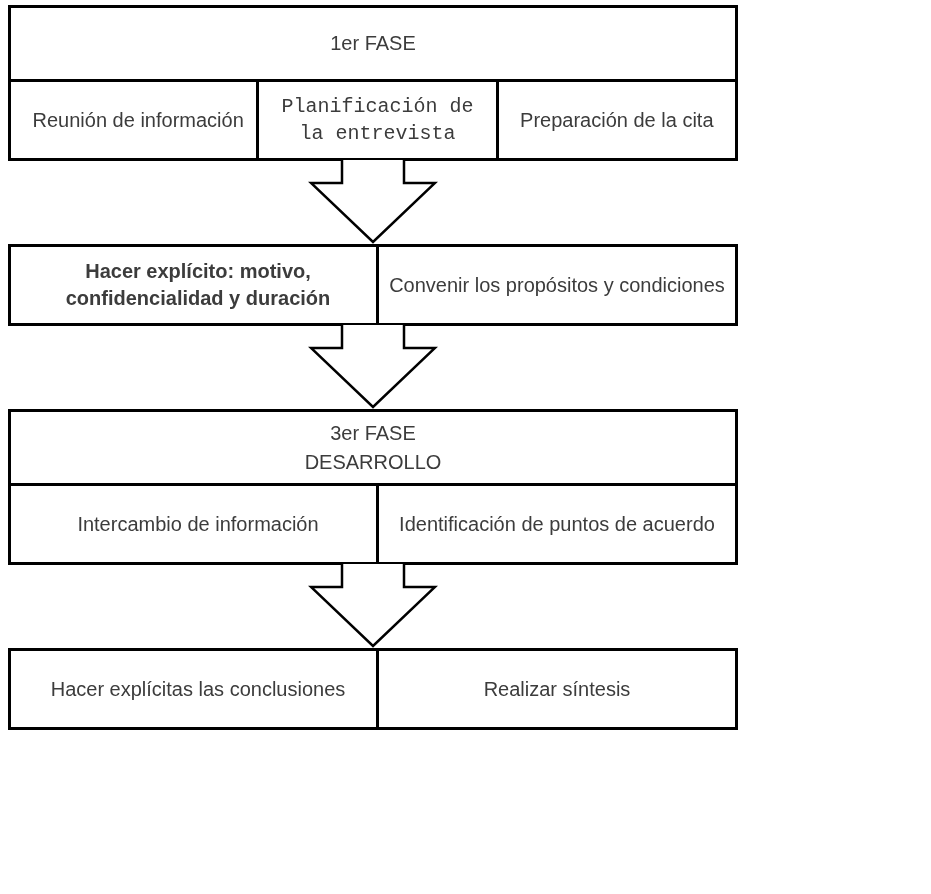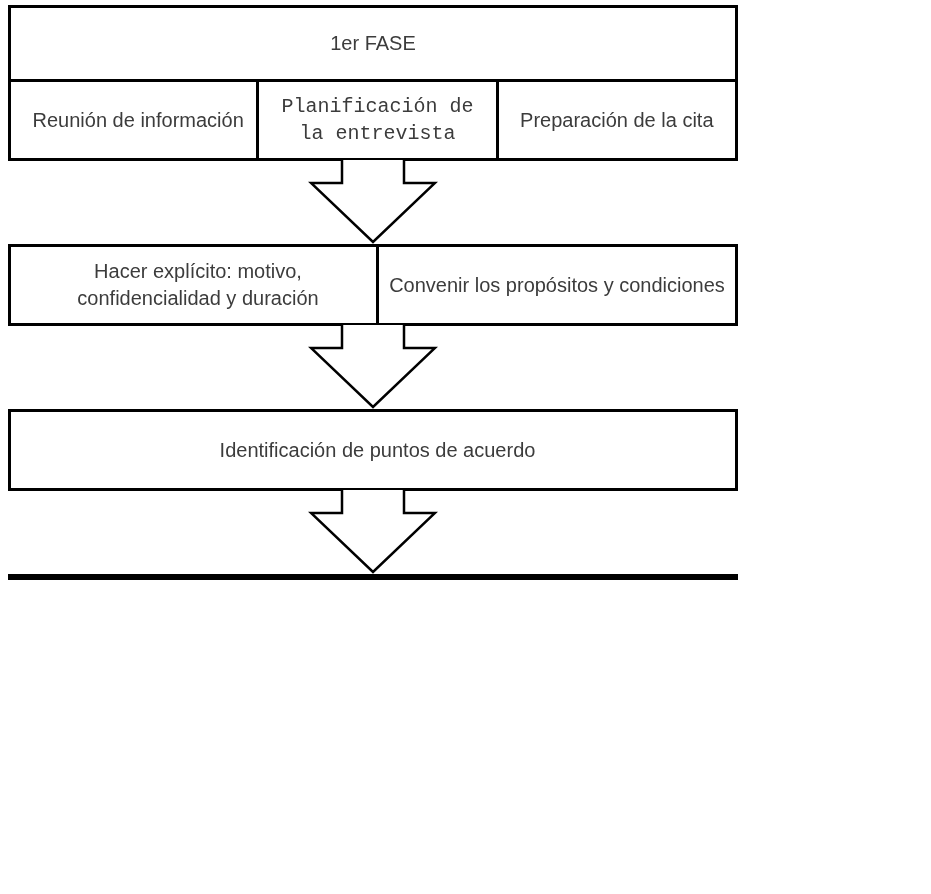--- a/index.html
+++ b/index.html
@@ -46,21 +46,21 @@
     text-align: center;
     font-size: 20px;
     line-height: 27px;
     border-left: 3px solid #000000;
   }
   .cell:first-child {
     border-left: none;
     margin-left: 9px;
   }
   .narrow-190 { max-width: 195px; font-family: Liberation Mono, monospace; }
-  .narrow-270 { max-width: 275px; }
+  .narrow-270 { max-width: 275px; font-weight: bold; }
   .arrow-gap {
     height: 83px;
     display: flex;
     justify-content: center;
     align-items: flex-start;
   }
   .arrow-gap svg {
     display: block;
     margin-top: -1px;
   }
@@ -104,29 +104,44 @@
     </div>
   </div>
 
   <div class="arrow-gap">
     <svg width="130" height="84" viewBox="0 0 130 84" aria-hidden="true">
       <path d="M 34,0 L 34,23 L 3,23 L 65,82 L 127,23 L 96,23 L 96,0" fill="#ffffff" stroke="#000000" stroke-width="2.5" stroke-linejoin="miter"></path>
     </svg>
   </div>
 
   <div class="phase">
+    <div class="phase-header">
+      <div>3er FASE</div>
+      <div>DESARROLLO</div>
+    </div>
     <div class="phase-row">
+      <div class="cell">
+        <span>Intercambio de información</span>
+      </div>
       <div class="cell">
         <span>Identificación de puntos de acuerdo</span>
       </div>
     </div>
   </div>
 
   <div class="arrow-gap">
     <svg width="130" height="84" viewBox="0 0 130 84" aria-hidden="true">
       <path d="M 34,0 L 34,23 L 3,23 L 65,82 L 127,23 L 96,23 L 96,0" fill="#ffffff" stroke="#000000" stroke-width="2.5" stroke-linejoin="miter"></path>
     </svg>
   </div>
 
   <div class="phase">
+    <div class="phase-row">
+      <div class="cell">
+        <span>Hacer explícitas las conclusiones</span>
+      </div>
+      <div class="cell">
+        <span>Realizar síntesis</span>
+      </div>
+    </div>
   </div>
 
 </div>
 
 </body></html>

